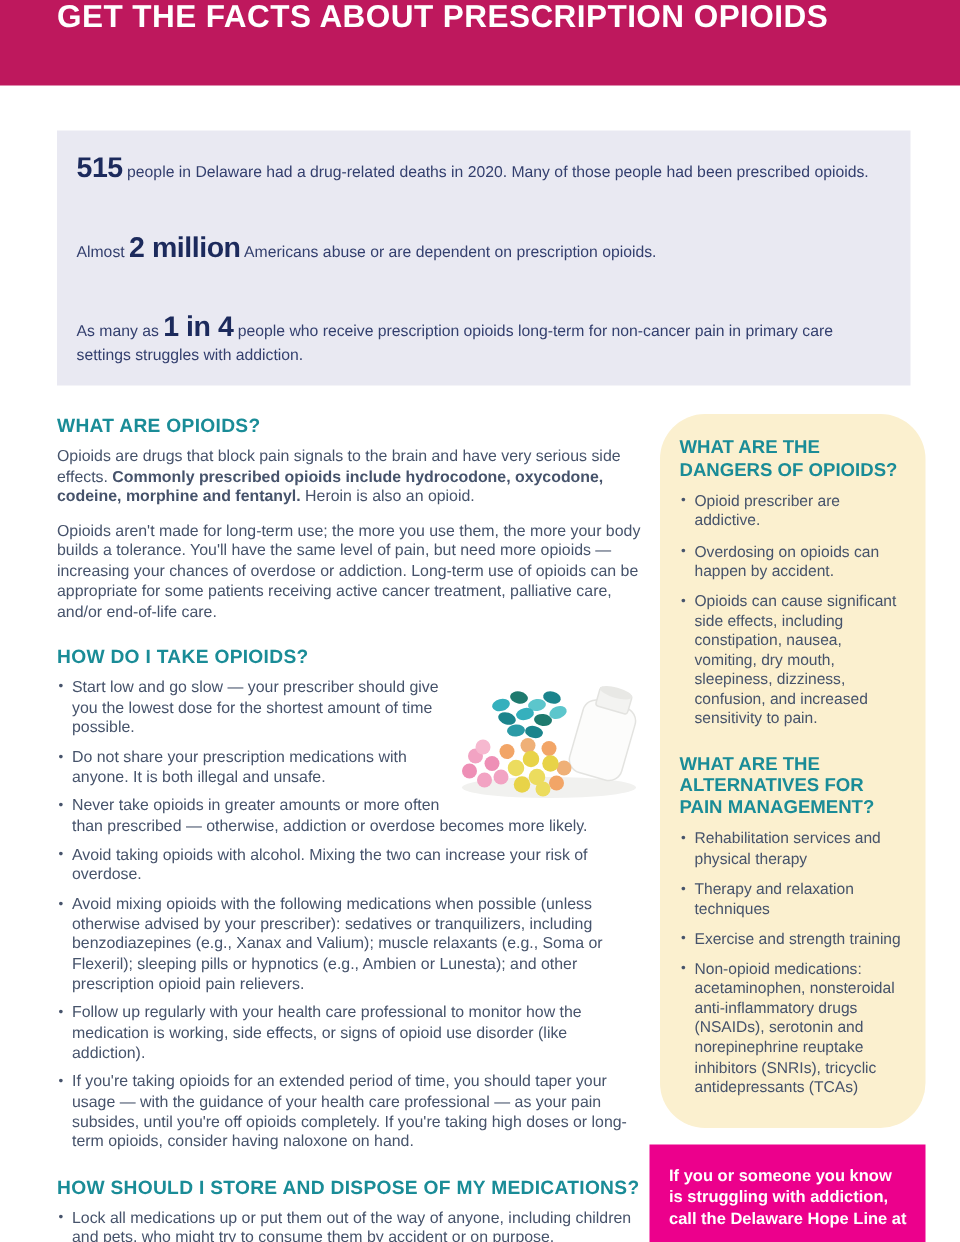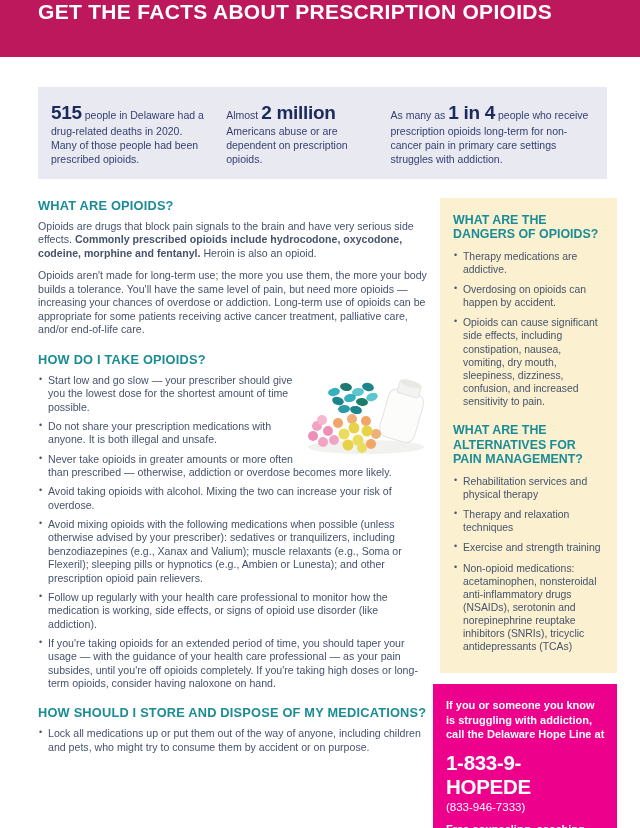--- a/index.html
+++ b/index.html
@@ -5,42 +5,42 @@
   * { margin:0; padding:0; box-sizing:border-box; }
   html,body { background:#ffffff; }
   .page {
     position:relative; width:640px; height:828px; overflow:hidden;
     background:#ffffff; font-family:"Liberation Sans", sans-serif;
   }
   
   .header-bar { height:57px; background:#be185d; display:flex; align-items:flex-start; padding-left:38px; }
   .page-title { color:#ffffff; font-size:21px; font-weight:bold; letter-spacing:0.3px; }
   
-  .stats-bar { margin:30px 33px 0 38px; background:#e9e9f2; display:flex; gap:18px; padding:13px 14px 12px 13px; }
+  .stats-bar { margin:30px 33px 0 38px; background:#e9e9f2; display:flex; gap:28px; padding:13px 14px 12px 13px;flex-direction:column; }
   .stat { font-size:10.5px; color:#333f6e; line-height:1.32; }
   .stat:nth-child(1){ flex:0 0 29%; }
   .stat:nth-child(2){ flex:0 0 27%; }
   .stat:nth-child(3){ flex:1; }
   .stat-num { font-size:19px; font-weight:bold; color:#1c2a5c; letter-spacing:-0.3px; }
   
   .cols { display:flex; margin:19px 33px 0 38px; gap:12px; align-items:flex-start; }
   .left-col { width:390px; flex:0 0 390px; }
   .right-col { flex:1; }
   h2.section-h { color:#1a8c97; font-size:12.8px; font-weight:bold; letter-spacing:0.2px;
                  margin:15px 0 7px; white-space:nowrap; }
   h2.section-h.first { margin-top:0; }
   .body-p { font-size:10.6px; color:#46536b; line-height:1.28; margin:0 0 9px; }
   .body-p b { color:#46536b;text-align:center; }
   ul.blist { list-style:none; }
   ul.blist li { position:relative; font-size:10.6px; color:#46536b; line-height:1.26;
                 padding-left:10px; margin-bottom:6px; }
   ul.blist li::before { content:"•"; position:absolute; left:1px; top:0; font-size:9px; color:#46536b; }
   .pills-photo { float:right; width:124px; height:82px; margin:0 0 6px 10px; background:#ffffff; }
   
-  .sidebar-box { background:#fbf0cf; padding:15px 12px 13px 13px; }
+  .sidebar-box { background:#fbf0cf; padding:15px 12px 13px 13px;border-radius:30px; }
   .sidebar-h { color:#1a8c97; font-size:12.4px; font-weight:bold; line-height:1.18; margin:0 0 8px; }
   .sidebar-h.second { margin-top:15px; }
   .sidebar-box ul.blist li { font-size:10.4px; margin-bottom:7px; }
   
   .hope-box { background:#ec008c; color:#ffffff; width:184px; margin:11px 0 0 -7px; padding:14px 12px 15px 13px; }
   .hope-intro { font-size:11px; font-weight:bold; line-height:1.32; }
   .hope-phone { font-size:20.5px; font-weight:bold; letter-spacing:-0.3px; margin-top:9px; }
   .hope-phone-small { font-size:11.5px; margin-top:2px; }
   .hope-desc { font-size:11px; font-weight:bold; line-height:1.32; margin-top:9px; }
 </style>
@@ -132,21 +132,21 @@
       <ul class="blist">
         <li>Lock all medications up or put them out of the way of anyone, including children and pets, who might try to consume them by accident or on purpose.</li>
 
       </ul>
     </div>
 
     <div class="right-col">
       <div class="sidebar-box">
         <h2 class="sidebar-h">WHAT ARE THE DANGERS OF OPIOIDS?</h2>
         <ul class="blist">
-          <li>Therapy medications are addictive.</li>
+          <li>Opioid prescriber are addictive.</li>
           <li>Overdosing on opioids can happen by accident.</li>
           <li>Opioids can cause significant side effects, including constipation, nausea, vomiting, dry mouth, sleepiness, dizziness, confusion, and increased sensitivity to pain.</li>
         </ul>
         <h2 class="sidebar-h second">WHAT ARE THE ALTERNATIVES FOR PAIN MANAGEMENT?</h2>
         <ul class="blist">
           <li>Rehabilitation services and physical therapy</li>
           <li>Therapy and relaxation techniques</li>
           <li>Exercise and strength training</li>
           <li>Non-opioid medications: acetaminophen, nonsteroidal anti-inflammatory drugs (NSAIDs), serotonin and norepinephrine reuptake inhibitors (SNRIs), tricyclic antidepressants (TCAs)</li>
         </ul>

